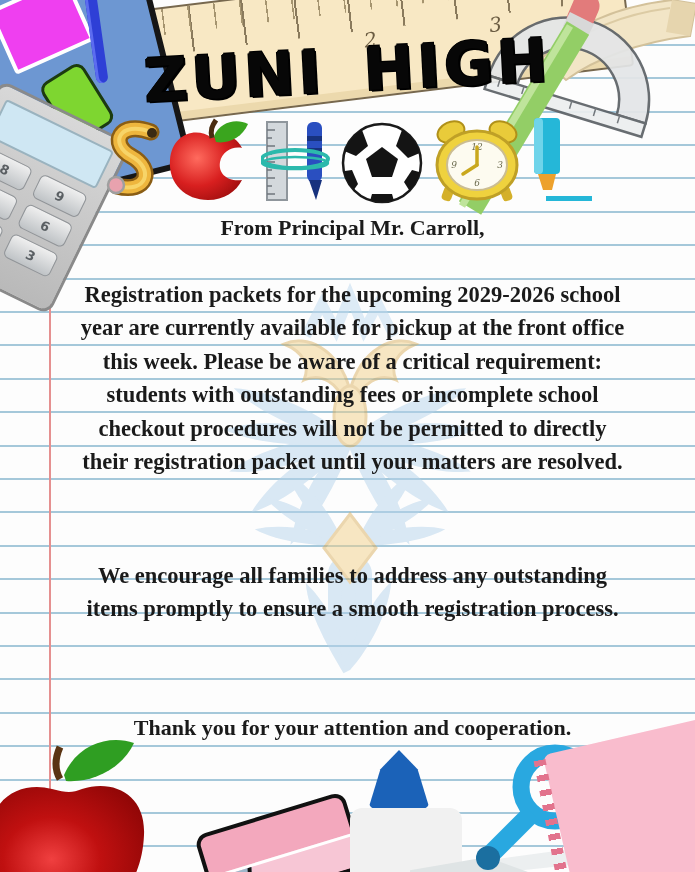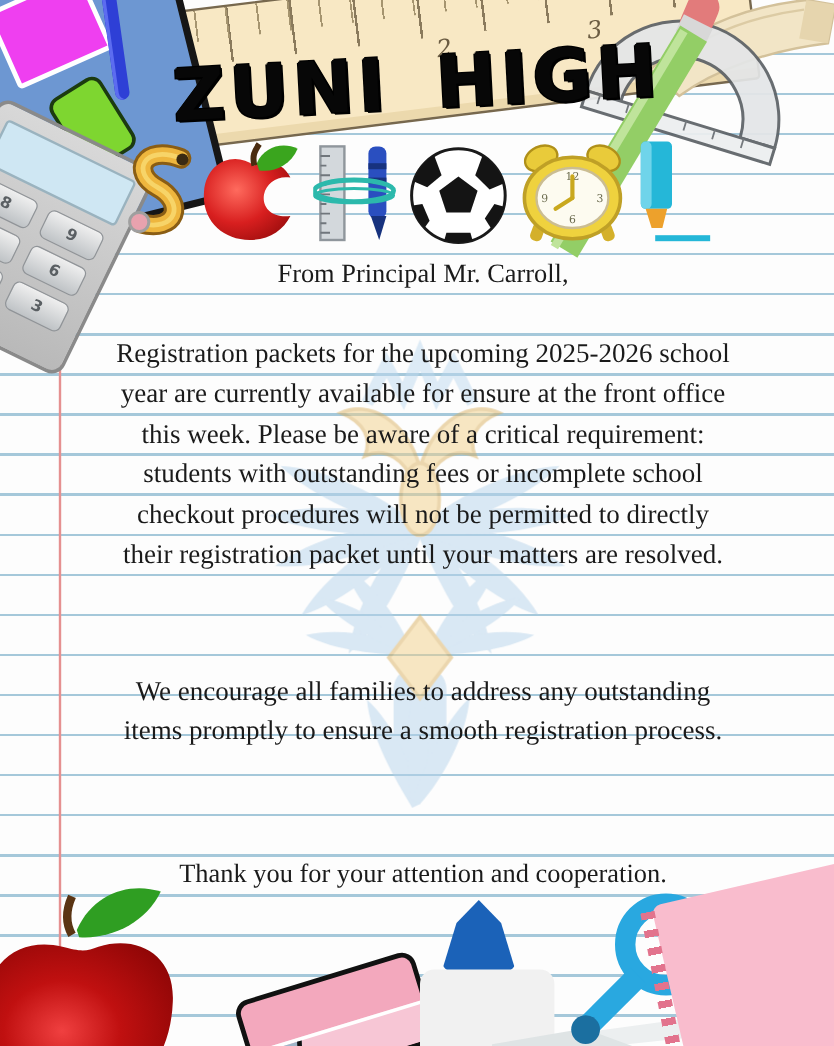--- a/index.html
+++ b/index.html
@@ -39,23 +39,23 @@
          color:#5a5f63;font:700 13px "DejaVu Sans",sans-serif;display:flex;align-items:center;justify-content:center;}
   .book{left:540px;top:-6px;z-index:3;}
   .protractor{left:470px;top:5px;z-index:3;}
   .pencil{left:400px;top:0;z-index:3;}
   
   .title{position:absolute;top:22px;left:0;right:0;text-align:center;z-index:5;
          font-family:"DejaVu Sans",sans-serif;font-weight:900;font-size:60px;line-height:96px;
          letter-spacing:4px;word-spacing:14px;color:#070707;transform:rotate(-3deg);
          text-shadow:1px 1px 0 #000,-1px 1px 0 #000,1px -1px 0 #000,2px 2px 0 #000;}
   .school-row{position:absolute;top:116px;left:0;right:0;height:88px;display:flex;
-         justify-content:center;align-items:flex-end;gap:3px;z-index:6;}
-  
-  .txt{position:absolute;left:38px;right:28px;text-align:center;color:#1a1a1a;font-weight:400;z-index:5;}
+         justify-content:center;align-items:flex-end;gap:3px;z-index:6;font-style:italic;}
+  
+  .txt{position:absolute;left:38px;right:28px;text-align:center;color:#1a1a1a;font-weight:700;z-index:5;}
   .salutation{top:212px;font-size:22px;line-height:32px;}
   .para{font-size:22.5px;line-height:33.4px;}
   .p1{top:278px;} .p2{top:511px;margin-top:48px;} .p3{top:611px;} .closing{top:711px;font-size:22px;line-height:33px;}
   
   .apple{left:-18px;top:735px;z-index:7;}
   .eraser{left:202px;top:812px;width:148px;height:72px;transform:rotate(-17deg);z-index:7;
          background:#f3a8bd;border:4px solid #111;border-radius:12px;overflow:hidden;}
   .eraser-bottom{position:absolute;left:0;bottom:0;width:100%;height:42%;background:#f7c6d5;border-top:3px solid #fff;}
   .eraser-cap{position:absolute;left:-6px;bottom:-4px;width:40px;height:34px;background:#9fb6c9;
          transform:skewX(-14deg);border-right:4px solid #111;}
@@ -242,22 +242,22 @@
       <rect x="6" y="2" width="26" height="56" rx="4" fill="#25b7d8"></rect>
       <rect x="6" y="2" width="9" height="56" rx="4" fill="#6fd4ea"></rect>
       <polygon points="10,58 28,58 24,74 15,74" fill="#eda12c"></polygon>
       <rect x="18" y="80" width="46" height="5" fill="#25b7d8"></rect>
     </svg>
   </div>
 
   <div class="txt salutation">From Principal Mr. Carroll,</div>
 
   <div class="txt para p1">
-    <div>Registration packets for the upcoming 2025-2026 school</div>
-    <div>year are currently available for ensure at the front office</div>
+    <div>Registration packets for the upcoming 2029-2026 school</div>
+    <div>year are currently available for pickup at the front office</div>
     <div>this week.  Please be aware of a critical requirement:</div>
     <div>students with outstanding fees or incomplete school</div>
     <div>checkout procedures will not be permitted to directly</div>
     <div>their registration packet until your matters are resolved.</div>
   </div>
 
   <div class="txt para p2">
     <div>We encourage all families to address any outstanding</div>
     <div>items promptly to ensure a smooth registration process.</div>
   </div>

